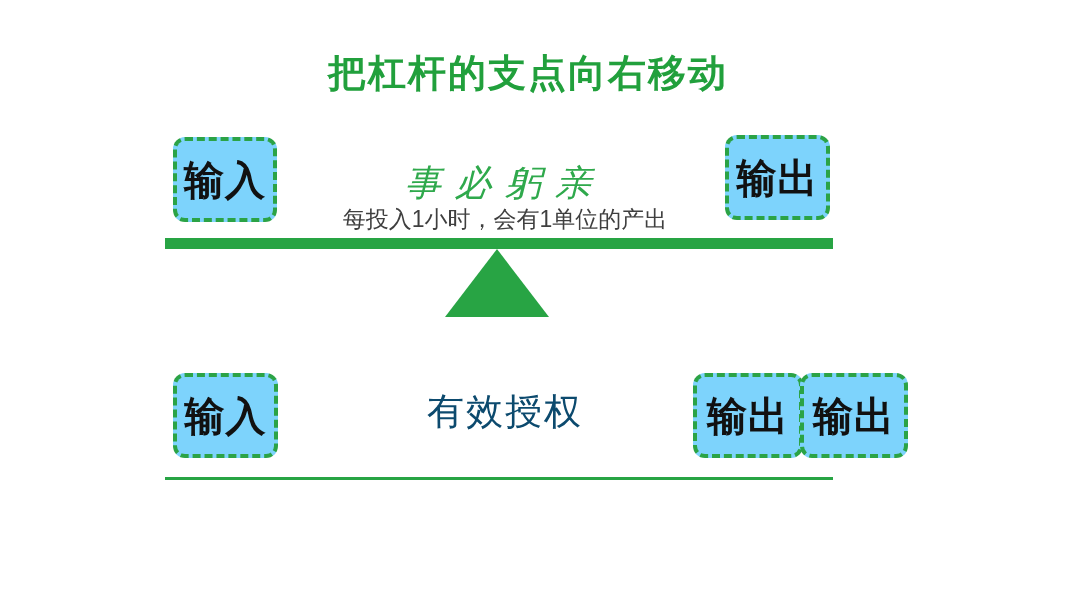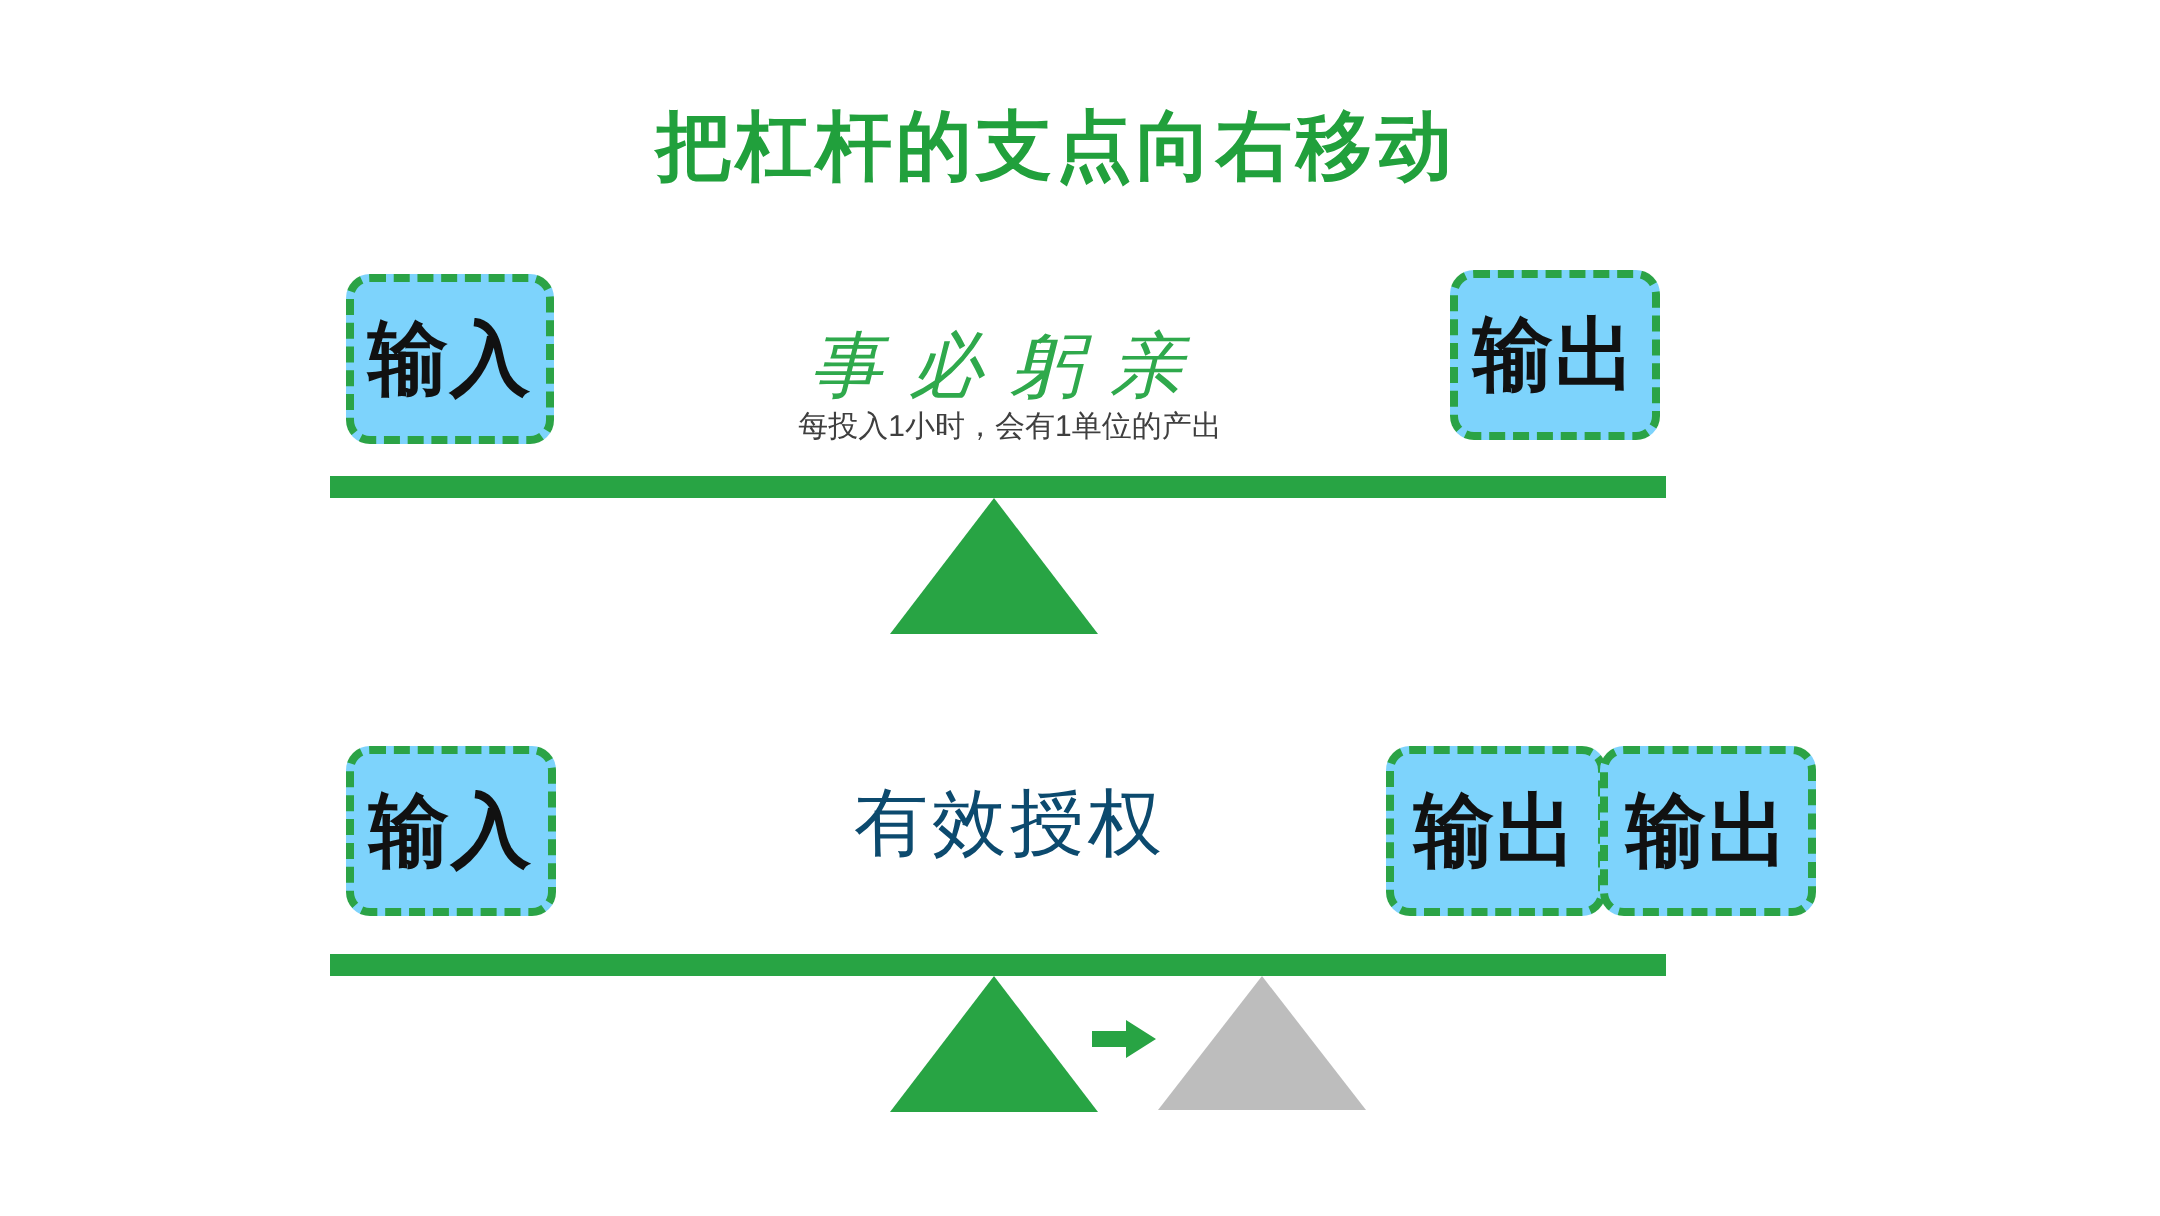--- a/index.html
+++ b/index.html
@@ -1,19 +1,19 @@
 <!DOCTYPE html>
 <html><head>
 <meta charset="utf-8">
 <style>
   html, body { margin: 0; padding: 0; background: #ffffff; }
   .slide {
     position: relative;
     width: 1080px;
-    height: 608px;
+    height: 480px;
     background: #ffffff;
     overflow: hidden;
     font-family: "Liberation Sans", "DejaVu Sans", sans-serif;
   }
   .abs { position: absolute; }
 
   .slide-title {
     left: 0; top: 48px; width: 1056px;
     text-align: center;
     font-size: 38px;
@@ -52,21 +52,21 @@
   }
   .heading-black {
     font-size: 37px;
     font-weight: 400;
     letter-spacing: 2px;
     color: #0c4a6e;
   }
   .lever-subtitle {
     left: 285px; width: 440px;
     text-align: center;
-    font-size: 15px;
+    font-size: 23px;
     font-weight: 400;
     color: #3F3F3F;
   }
 
   .lever-bar {
     left: 165px;
     width: 668px;
     height: 11px;
     background: #28A444;
   }

